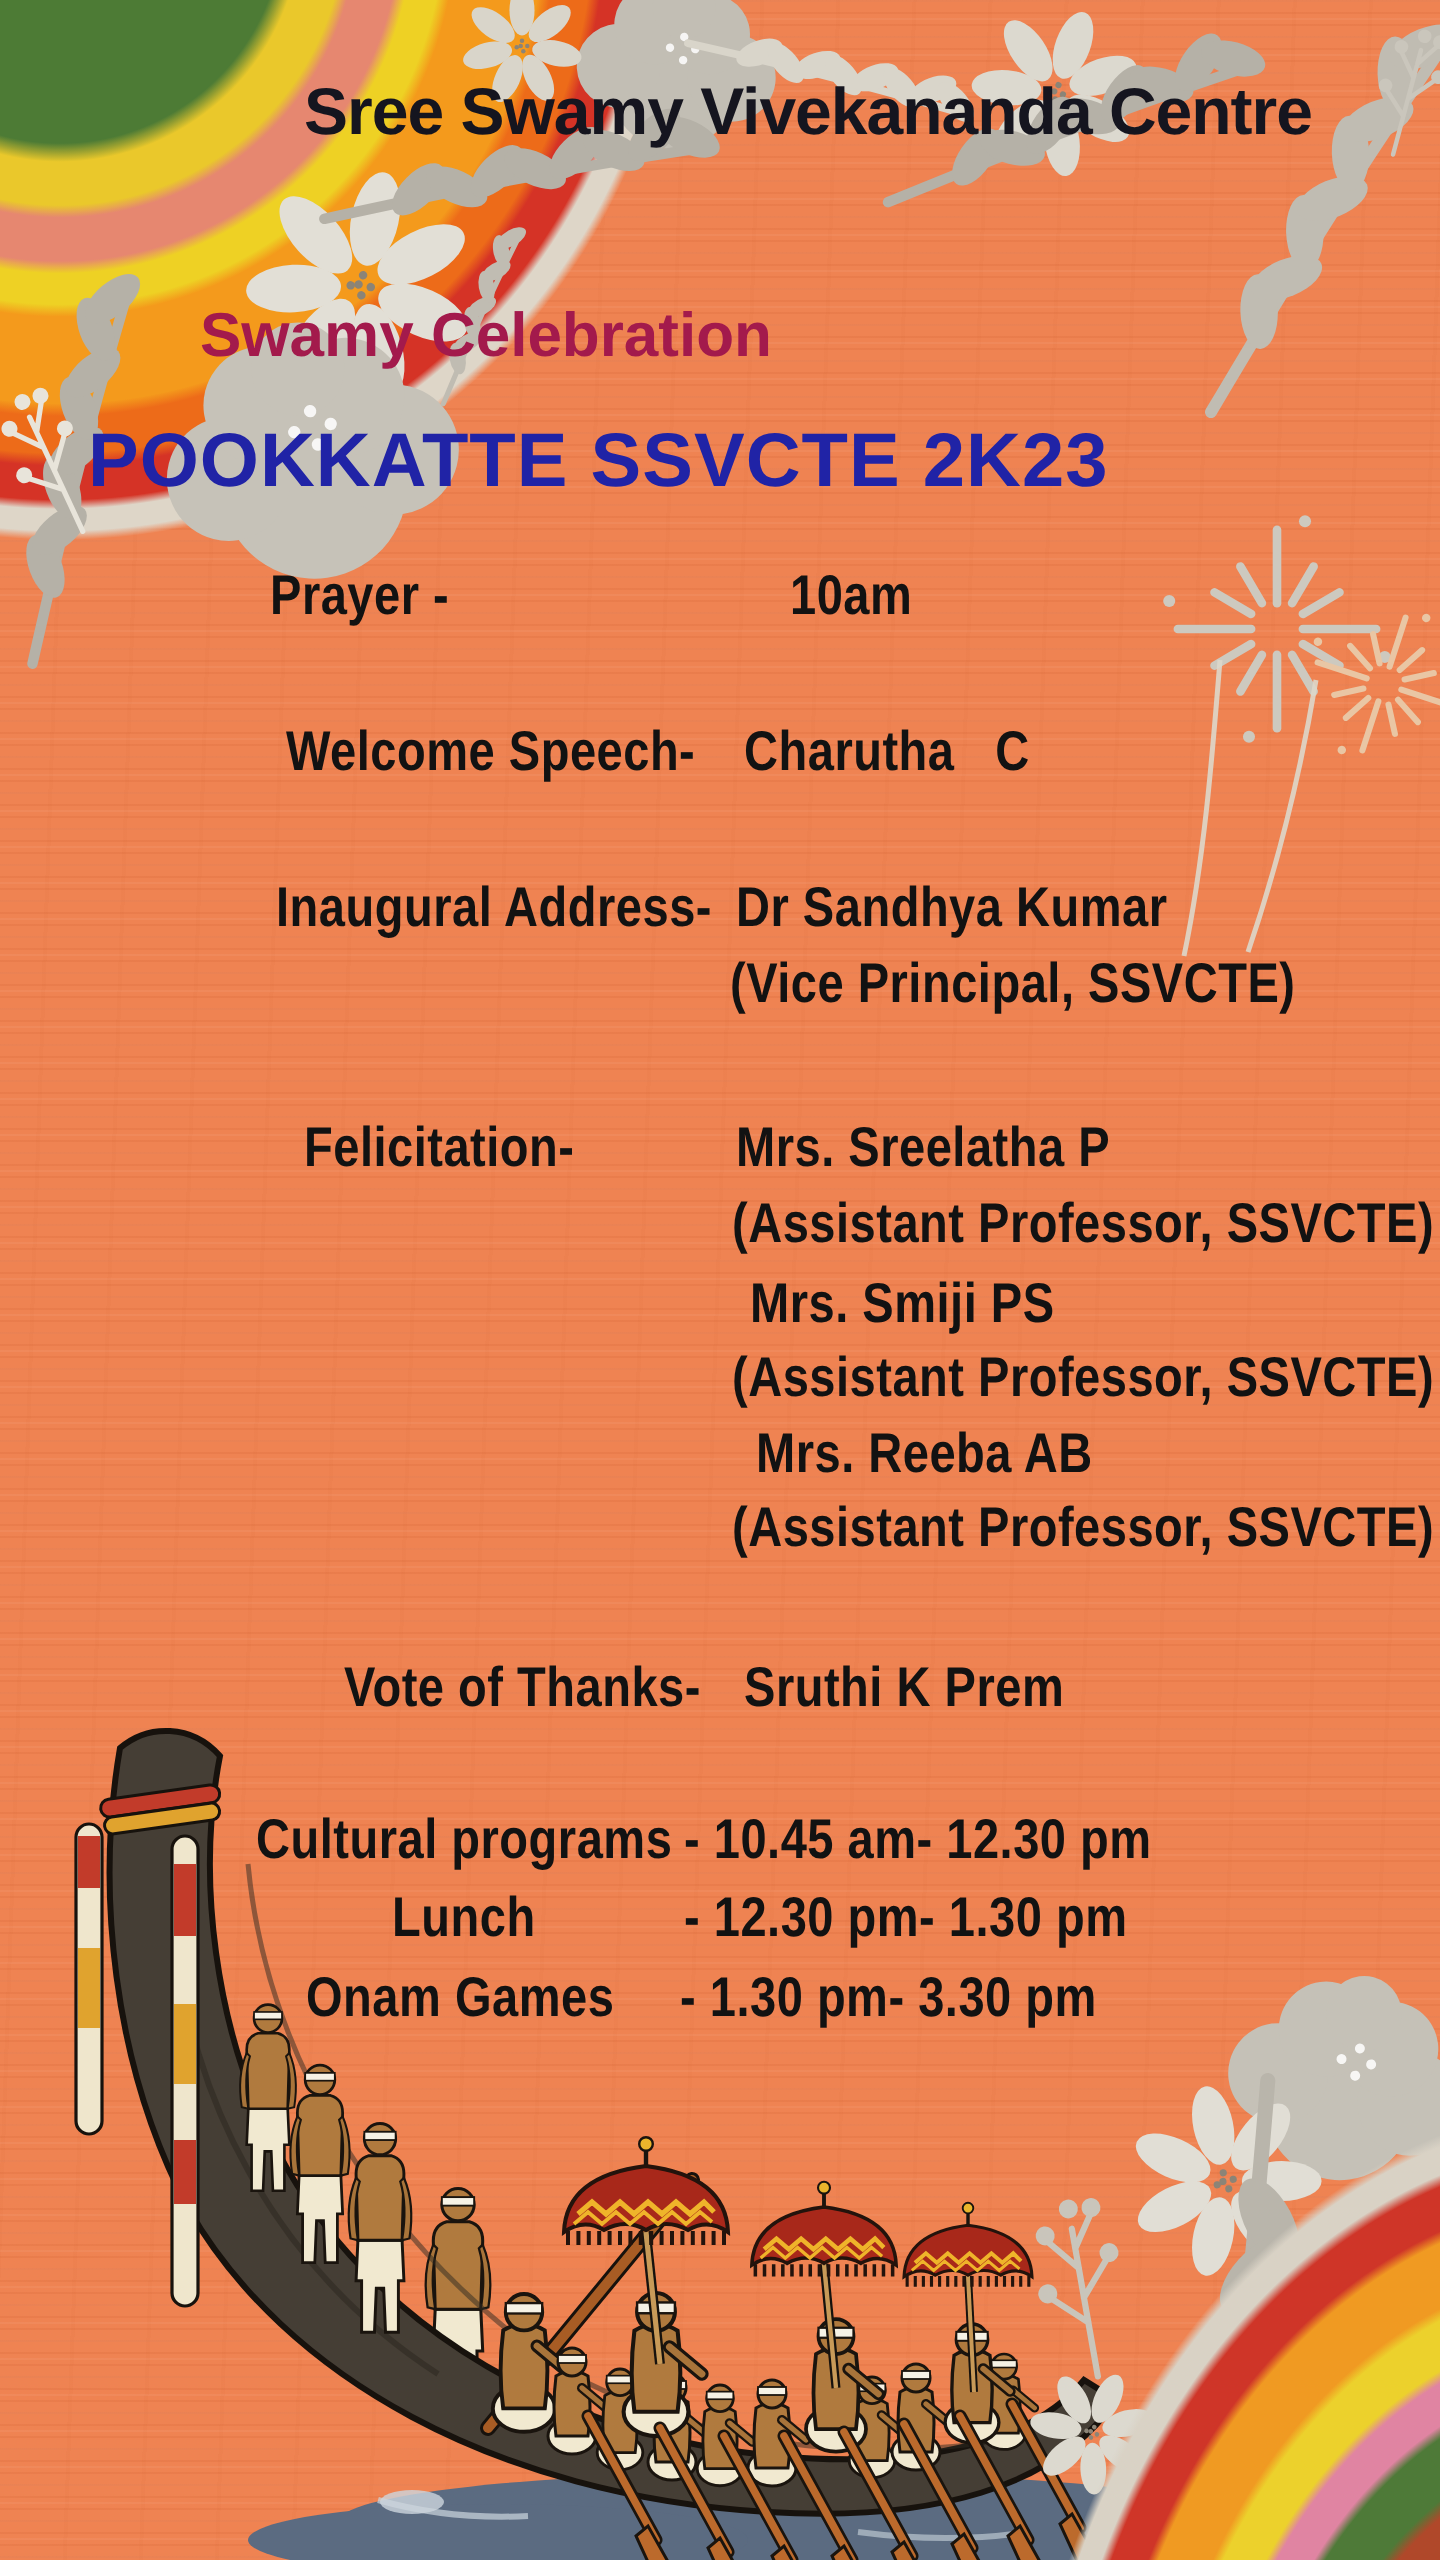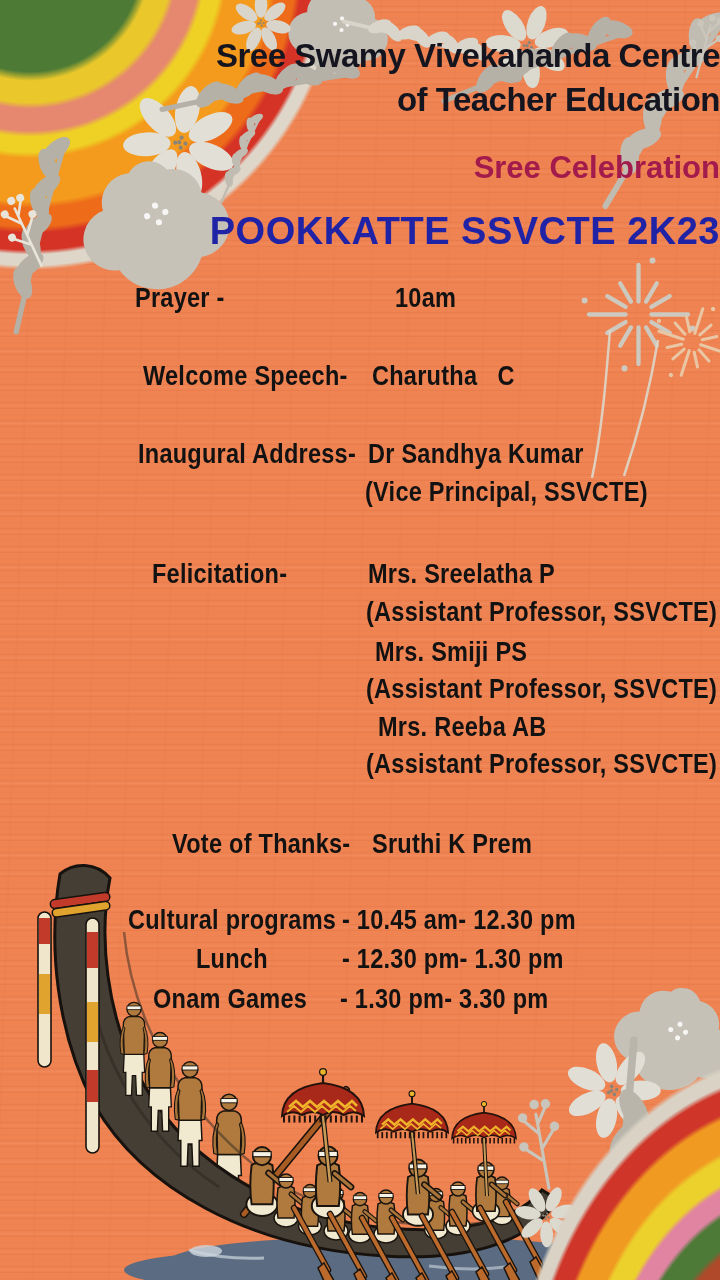--- a/index.html
+++ b/index.html
@@ -31,21 +31,21 @@
     background:radial-gradient(closest-side ellipse,
       #b0482a 0 54%, #4e7a38 56% 63%, #e084a2 64.5% 69.5%, #ecd12c 71% 77%,
       #f09a22 78.5% 86.5%, #cf3528 88% 93.5%, #d9d2c5 95% 98.5%,
       rgba(217,210,197,0) 100%);
   }
   .dec{position:absolute; overflow:visible;}
   .z3{z-index:3;} .z6{z-index:6;}
   .boat{position:absolute; left:-6px; top:852px; width:600px; height:430px; z-index:5;}
   
   .txt{position:absolute; z-index:10; line-height:1.08;}
-  .center{text-align:right;}
+  .center{text-align:left;}
   .h1{font-weight:700; font-size:33px; letter-spacing:-0.5px; color:#15151F;}
   .event{font-weight:700; font-size:31px; color:#A31A4C;}
   .title{font-weight:700; font-size:38px; letter-spacing:0.5px; color:#2023A6;}
   .sch{
     position:absolute; z-index:10; white-space:pre; color:#121212;
     font-weight:700; font-size:28px; line-height:1.05; letter-spacing:0.3px;
     transform:scaleX(0.84); transform-origin:0 0;
   }
 </style>
 </head>
@@ -288,22 +288,21 @@
       <use href="#branch" transform="rotate(142 50 50)"></use>
     </svg>
   <svg class="dec z6" style="left:486px;top:1092px;width:125px;height:125px;color:#c9c5bb" viewBox="-50 -75 100 100">
       <use href="#sprig" transform="rotate(-10)"></use>
     </svg>
   <svg class="dec z6" style="left:512px;top:1182px;width:68px;height:68px;color:#dcd9cf" viewBox="-50 -50 100 100">
       <use href="#daisy" transform="rotate(25)"></use>
     </svg>
 
   <div class="txt center h1" style="left:152px; right:0; top:38px">Sree Swamy Vivekananda Centre</div>
-  <div class="txt center h1" style="left:134px; right:0; top:82px">of Teacher Education</div>
-  <div class="txt center event" style="left:100px; right:0; top:151px">Sree Celebration</div>
+  <div class="txt center event" style="left:100px; right:0; top:151px">Swamy Celebration</div>
   <div class="txt center title" style="left:44px; right:0; top:211px">POOKKATTE SSVCTE 2K23</div>
 
   <div class="sch" style="left:135px;top:283px">Prayer -</div>
   <div class="sch" style="left:395px;top:283px">10am</div>
 
   <div class="sch" style="left:143px;top:361px">Welcome Speech-</div>
   <div class="sch" style="left:372px;top:361px">Charutha   C</div>
 
   <div class="sch" style="left:138px;top:439px">Inaugural Address-</div>
   <div class="sch" style="left:368px;top:439px">Dr Sandhya Kumar</div>

